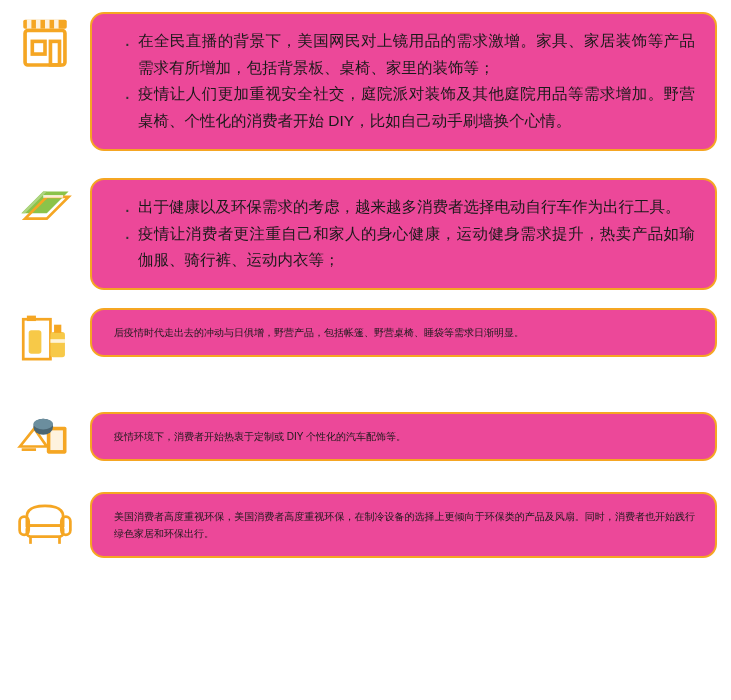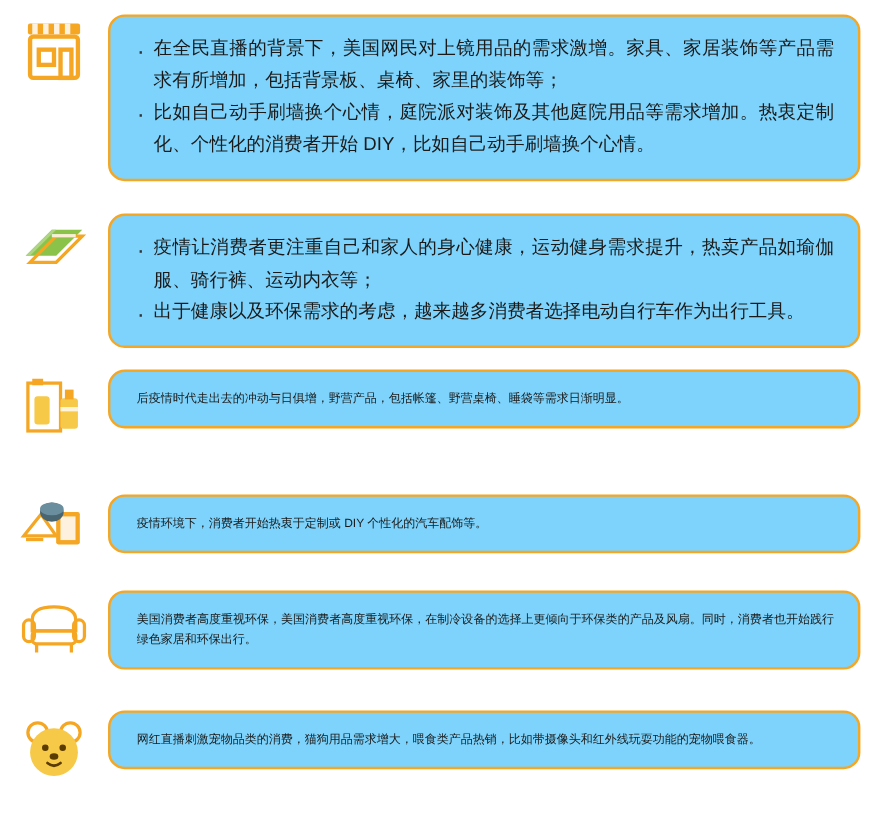--- a/index.html
+++ b/index.html
@@ -32,23 +32,23 @@
     display: flex;
     justify-content: center;
     align-items: flex-start;
     padding-top: 4px;
   }
   .card {
     position: relative;
     flex: 1;
     border: 2px solid #F5A623;
     border-radius: 14px;
-    background: #7dd3fc;
+    background: #ec4899;
     box-sizing: border-box;
-    padding: 14px 20px 14px 18px;
+    padding: 14px 20px 14px 28px;
     margin-right: 14px;
   }
   .card.indent {
     padding-left: 22px;
   }
   ul.bullets {
     margin: 0;
     padding: 0 0 0 18px;
     list-style: none;
   }
@@ -101,38 +101,38 @@
         <rect x="32" y="4" width="5" height="10" fill="#ffffff" opacity="0.85"></rect>
         <rect x="42" y="4" width="5" height="10" fill="#ffffff" opacity="0.85"></rect>
         <rect x="10" y="16" width="44" height="38" rx="3" fill="none" stroke="#F5A623" stroke-width="4"></rect>
         <rect x="18" y="28" width="14" height="14" fill="none" stroke="#F5A623" stroke-width="4"></rect>
         <rect x="38" y="28" width="10" height="26" fill="none" stroke="#F5A623" stroke-width="4"></rect>
       </svg>
     </div>
     <div class="card">
       <ul class="bullets">
         <li>在全民直播的背景下，美国网民对上镜用品的需求激增。家具、家居装饰等产品需求有所增加，包括背景板、桌椅、家里的装饰等；</li>
-        <li>比如自己动手刷墙换个心情，庭院派对装饰及其他庭院用品等需求增加。热衷定制化、个性化的消费者开始 DIY，比如自己动手刷墙换个心情。</li>
+        <li>疫情让人们更加重视安全社交，庭院派对装饰及其他庭院用品等需求增加。野营桌椅、个性化的消费者开始 DIY，比如自己动手刷墙换个心情。</li>
       </ul>
     </div>
   </div>
 
   <div class="row" id="row-1">
     <div class="icon-wrap">
       <svg class="ico" width="58" height="46" viewBox="0 0 64 50">
         <polygon points="6,34 30,10 58,10 34,34" fill="#8BC34A"></polygon>
         <polygon points="6,34 30,10 34,10 10,34" fill="#AED581"></polygon>
         <polygon points="10,40 34,16 58,16 34,40" fill="none" stroke="#F5A623" stroke-width="3"></polygon>
         <rect x="30" y="14" width="22" height="3" fill="#ffffff" opacity="0.8"></rect>
       </svg>
     </div>
     <div class="card">
       <ul class="bullets">
+        <li>出于健康以及环保需求的考虑，越来越多消费者选择电动自行车作为出行工具。</li>
         <li>疫情让消费者更注重自己和家人的身心健康，运动健身需求提升，热卖产品如瑜伽服、骑行裤、运动内衣等；</li>
-        <li>出于健康以及环保需求的考虑，越来越多消费者选择电动自行车作为出行工具。</li>
       </ul>
     </div>
   </div>
 
   <div class="row" id="row-2">
     <div class="icon-wrap">
       <svg class="ico" width="58" height="58" viewBox="0 0 64 64">
         <rect x="8" y="8" width="30" height="44" fill="none" stroke="#F5A623" stroke-width="3"></rect>
         <rect x="12" y="4" width="10" height="6" fill="#F5A623"></rect>
         <rect x="14" y="20" width="14" height="26" rx="3" fill="#F7C948"></rect>
@@ -171,30 +171,14 @@
         <rect x="12" y="32" width="40" height="12" rx="4" fill="none" stroke="#F5A623" stroke-width="3"></rect>
         <line x1="16" y1="44" x2="16" y2="52" stroke="#F5A623" stroke-width="3"></line>
         <line x1="48" y1="44" x2="48" y2="52" stroke="#F5A623" stroke-width="3"></line>
       </svg>
     </div>
     <div class="card indent">
       <p class="para">美国消费者高度重视环保，美国消费者高度重视环保，在制冷设备的选择上更倾向于环保类的产品及风扇。同时，消费者也开始践行绿色家居和环保出行。</p>
     </div>
   </div>
 
-  <div class="row" id="row-5">
-    <div class="icon-wrap">
-      <svg class="ico" width="58" height="58" viewBox="0 0 64 64">
-        <circle cx="17" cy="16" r="9" fill="none" stroke="#F5A623" stroke-width="3"></circle>
-        <circle cx="47" cy="16" r="9" fill="none" stroke="#F5A623" stroke-width="3"></circle>
-        <circle cx="32" cy="34" r="22" fill="#F7C948"></circle>
-        <circle cx="24" cy="30" r="3" fill="#5a3b00"></circle>
-        <circle cx="40" cy="30" r="3" fill="#5a3b00"></circle>
-        <ellipse cx="32" cy="38" rx="4" ry="3" fill="#5a3b00"></ellipse>
-        <path d="M26 44 q6 5 12 0" fill="none" stroke="#5a3b00" stroke-width="2.5" stroke-linecap="round"></path>
-      </svg>
-    </div>
-    <div class="card indent">
-      <p class="para">网红直播刺激宠物品类的消费，猫狗用品需求增大，喂食类产品热销，比如带摄像头和红外线玩耍功能的宠物喂食器。</p>
-    </div>
-  </div>
 
 </div>
 
 </body></html>

